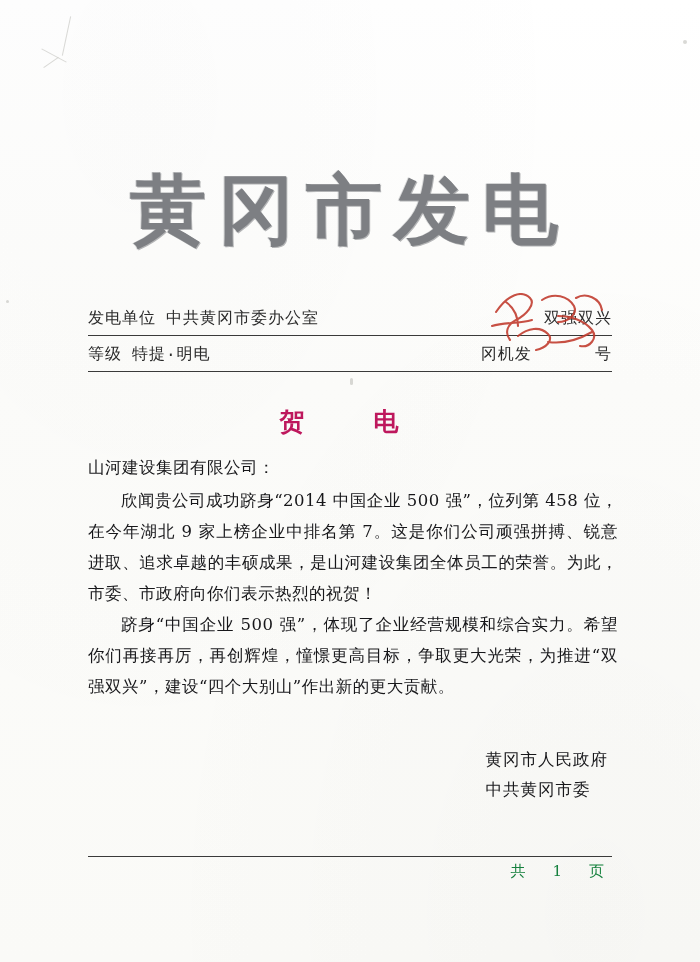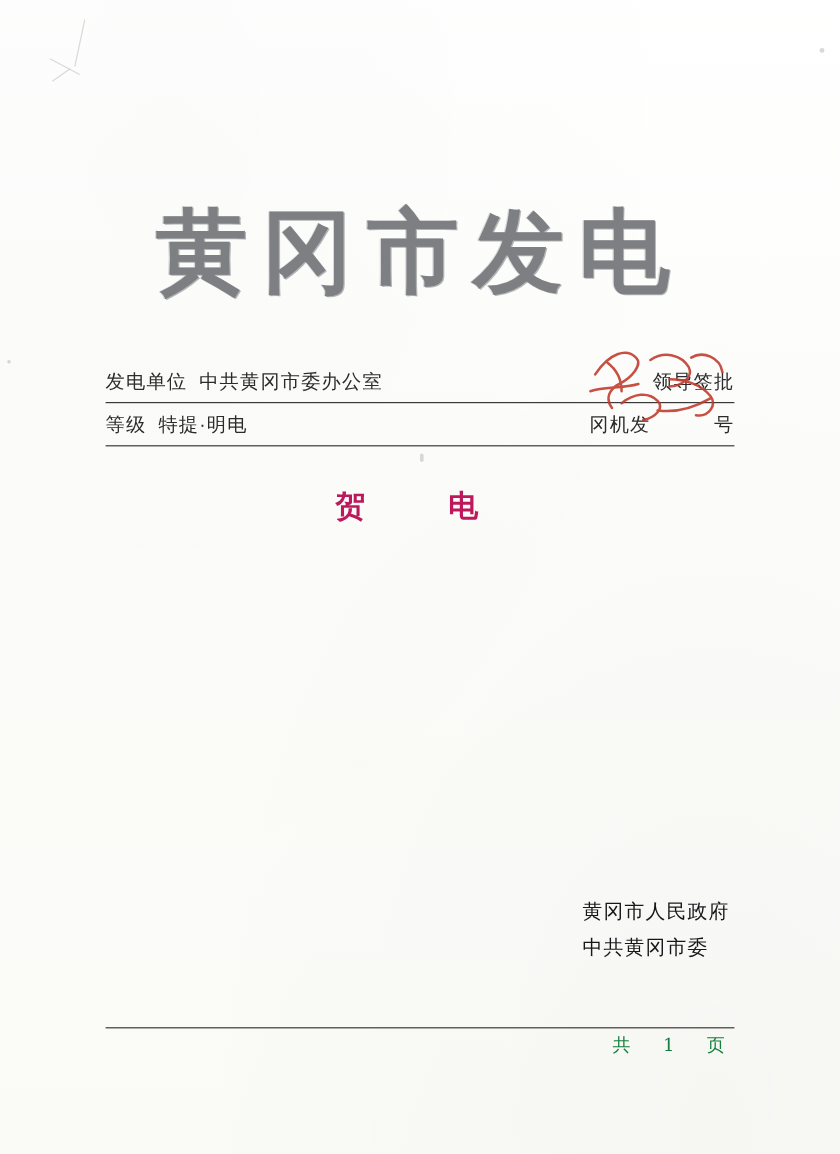--- a/index.html
+++ b/index.html
@@ -64,21 +64,21 @@
   
   .hdr {
     position: absolute;
     left: 88px;
     right: 88px;
   }
   .hdr-row {
     display: flex;
     align-items: flex-end;
     justify-content: space-between;
-    font-family: Liberation Sans, sans-serif;
+    font-family: Liberation Mono, monospace;
     font-size: 16px;
     color: #2b2b2b;
     padding-bottom: 6px;
   }
   .hdr-row .left { white-space: nowrap; letter-spacing: 1px; }
   .hdr-row .left .label { margin-right: 10px; }
   .hdr-row .right { white-space: nowrap; letter-spacing: 1px; }
   .rule {
     border-bottom: 1.4px solid #3a3a3a;
   }
@@ -171,21 +171,21 @@
 
 <div class="sheet">
 
   <div class="masthead">黄冈市发电</div>
 
   <div class="hdr" style="top:308px;">
     <div class="hdr-row">
       <div class="left">
         <span class="label">发电单位</span><span class="value">中共黄冈市委办公室</span>
       </div>
-      <div class="right">领导签批</div>
+      <div class="right">双强双兴</div>
     </div>
     <div class="rule"></div>
 
     <div class="hdr-row" style="padding-top:8px;">
       <div class="left">
         <span class="label">等级</span><span class="value">特提·明电</span>
       </div>
       <div class="right">
         <span>冈机发</span>
         <span style="display:inline-block;width:42px;"></span>
@@ -203,20 +203,25 @@
       <path d="M54 18 C66 10, 80 14, 86 24 C90 32, 80 40, 70 40"></path>
       <path d="M70 34 C82 34, 96 38, 104 48 C110 56, 102 66, 92 64"></path>
       <path d="M88 16 C98 10, 112 16, 114 28"></path>
       <path d="M60 60 C74 62, 90 58, 104 50"></path>
       <path d="M18 20 C26 26, 30 34, 30 44"></path>
     </g>
   </svg>
 
   <div class="doc-title">贺　电</div>
 
+  <div class="body-block">
+    <p class="salutation">山河建设集团有限公司：</p>
+    <p class="para">欣闻贵公司成功跻身“2014 中国企业 500 强”，位列第 458 位，在今年湖北 9 家上榜企业中排名第 7。这是你们公司顽强拼搏、锐意进取、追求卓越的丰硕成果，是山河建设集团全体员工的荣誉。为此，市委、市政府向你们表示热烈的祝贺！</p>
+    <p class="para">跻身“中国企业 500 强”，体现了企业经营规模和综合实力。希望你们再接再厉，再创辉煌，憧憬更高目标，争取更大光荣，为推进“双强双兴”，建设“四个大别山”作出新的更大贡献。</p>
+  </div>
 
   <div class="signoff">
     <div>黄冈市人民政府</div>
     <div>中共黄冈市委</div>
   </div>
 
   <div class="footer-rule"></div>
   <div class="footer-page">共　1　页</div>
 
 </div>

